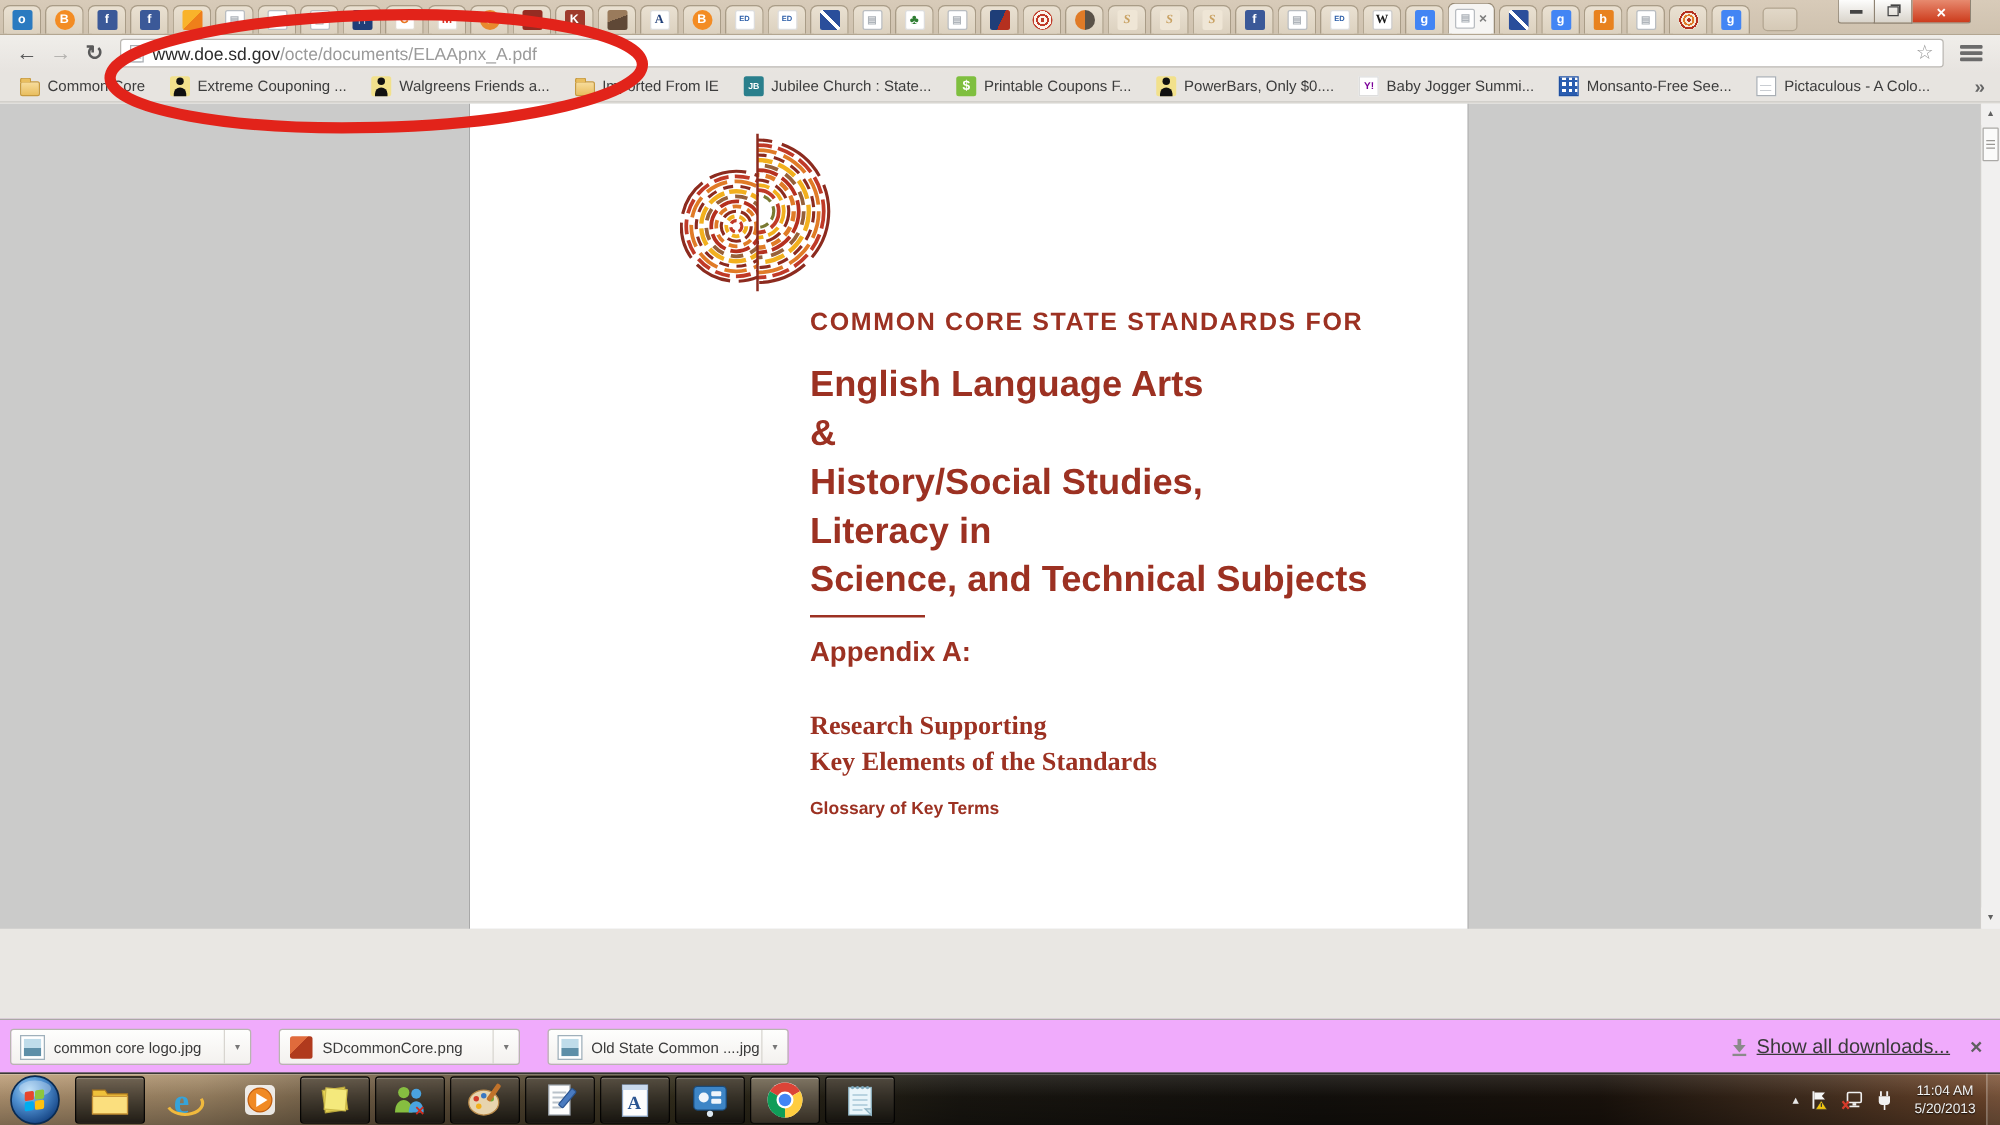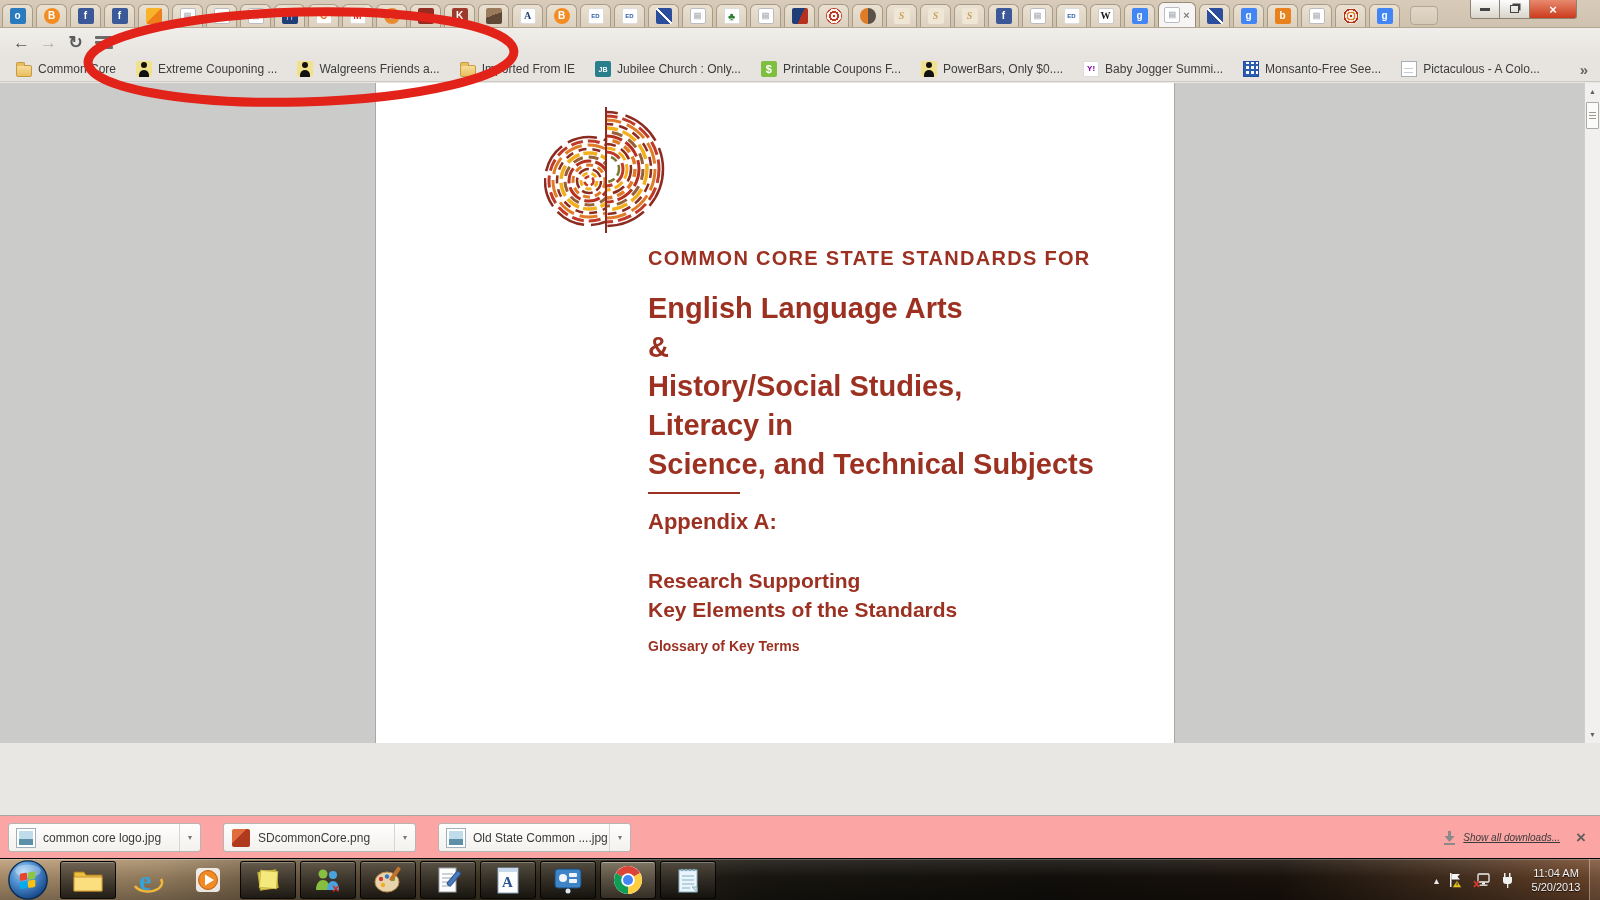--- a/index.html
+++ b/index.html
@@ -106,48 +106,48 @@
   .page { --accent:#9C3122; position:absolute; left:375px; top:0; width:800px; height:100%;
     background:#fff; border-left:1px solid #A8A8A8; border-right:1px solid #A8A8A8; }
   .logo { position:absolute; left:168px; top:10px; }
   .eyebrow { position:absolute; left:272px; top:164px; font-size:20px; font-weight:bold;
     letter-spacing:1.3px; color:var(--accent); }
   .title { position:absolute; left:272px; top:206px; font-size:29px; font-weight:bold;
     line-height:39px; color:var(--accent); }
   .rule { position:absolute; left:272px; top:409px; width:92px; border-top:2px solid var(--accent); }
   .appendix { position:absolute; left:272px; top:426px; font-size:22px; font-weight:bold; color:var(--accent); }
   .sublines { position:absolute; left:272px; top:483px; font-size:21px; font-weight:bold;
-    line-height:29px; color:var(--accent); }
+    line-height:29px; color:var(--accent);font-family:Liberation Serif, serif; }
   .glossary { position:absolute; left:272px; top:555px; font-size:14px; font-weight:bold; color:var(--accent); }
 
   .scrollbar { position:absolute; right:0; top:0; width:16px; height:100%;
     background:#F1F0EF; border-left:1px solid #D0CECB; }
   .sb-btn { position:absolute; left:0; width:100%; height:17px; display:flex; align-items:center;
     justify-content:center; font-size:7px; color:#606060; background:#F1F0EF; }
   .sb-up { top:0; } .sb-down { bottom:0; }
   .sb-thumb { position:absolute; left:1px; top:19px; width:13px; height:27px; background:#FBFBFA;
     border:1px solid #ABA9A6; border-radius:1px; display:flex; flex-direction:column; gap:2px;
     align-items:center; justify-content:center; }
   .sb-thumb i { display:block; width:7px; height:1px; background:#9A9894; }
 
   
-  .dlbar { position:absolute; top:815px; left:0; right:0; height:43px; background:#fca5a5;
+  .dlbar { position:absolute; top:815px; left:0; right:0; height:43px; background:#f0abfc;
     border-top:1px solid #A9A7A4; }
   .dl-items { position:absolute; left:8px; top:7px; display:flex; gap:22px; }
   .dl-item { width:193px; height:29px; background:linear-gradient(#FEFEFD,#F3F1EE);
     border:1px solid #B8B5B0; border-radius:3px; display:flex; align-items:center; }
   .dli { width:18px; height:18px; margin:0 8px; flex:none; }
   .dli-image { border:2px solid #FFF; outline:1px solid #9FB0BB;
     background:linear-gradient(#BFDCEA 0 55%,#5E8FA8 55%); }
   .dli-ppt { background:linear-gradient(135deg,#E06B3C 0 40%,#B03A1D 40%); border-radius:2px; }
   .dl-name { flex:1; font-size:12px; color:#3A3A3A; white-space:nowrap; overflow:hidden; }
   .dl-caret { width:21px; height:100%; border-left:1px solid #D8D5D0; display:flex; align-items:center;
     justify-content:center; font-size:8px; color:#777; }
   .dl-right { position:absolute; right:14px; top:7px; height:29px; display:flex; align-items:center; gap:16px; }
-  .show-all { display:flex; align-items:center; gap:7px; font-size:10px; color:#3A3A3A;font-style:italic; }
+  .show-all { display:flex; align-items:center; gap:7px; font-size:16px; color:#3A3A3A; }
   .show-all .lbl { text-decoration:underline; }
   .dl-close { color:#5F5F5F; font-size:17px; font-weight:bold; line-height:1; }
 
   
   .taskbar { position:absolute; top:858px; left:0; right:0; height:42px;
     background:linear-gradient(90deg,#BFA07A 0%,#A88E6B 10%,#6B5A43 20%,#30342а 0) , #000; }
   .taskbar { background:
      linear-gradient(rgba(255,255,255,0.10),rgba(0,0,0,0.15) 45%,rgba(0,0,0,0.35)),
      linear-gradient(90deg,#BFA07A 0%,#A88E6B 10%,#6F5C44 20%,#38321F 33%,#1B1812 48%,#14110D 66%,#1C140D 80%,#4A3322 91%,#7A4E30 100%);
     border-top:1px solid #060606; box-shadow:inset 0 1px 0 rgba(255,255,255,0.22);
@@ -312,20 +312,26 @@
           <i></i>
         </div>
       <div class="wc wc-close">×</div>
     </div>
   </div>
 
   <div class="toolbar">
     <div class="navbtn">←</div>
     <div class="navbtn disabled">→</div>
     <div class="navbtn">↻</div>
+    <div class="omnibox">
+      <span class="page-ico"></span>
+      <span class="url-host">www.doe.sd.gov</span>
+      <span class="url-path">/octe/documents/ELAApnx_A.pdf</span>
+      <span class="star">☆</span>
+    </div>
     <div class="menu-btn">
         <i></i>
         <i></i>
         <i></i>
       </div>
   </div>
 
   <div class="bookmarks" id="bm-items">
       <div class="bm-item">
         <span class="bmi bmi-folder"></span>
@@ -338,21 +344,21 @@
       <div class="bm-item">
         <span class="bmi bmi-person"></span>
         <span class="bm-label">Walgreens Friends a...</span>
       </div>
       <div class="bm-item">
         <span class="bmi bmi-folder"></span>
         <span class="bm-label">Imported From IE</span>
       </div>
       <div class="bm-item">
         <span class="bmi bmi-jb">JB</span>
-        <span class="bm-label">Jubilee Church : Only...</span>
+        <span class="bm-label">Jubilee Church : State...</span>
       </div>
       <div class="bm-item">
         <span class="bmi bmi-dollar">$</span>
         <span class="bm-label">Printable Coupons F...</span>
       </div>
       <div class="bm-item">
         <span class="bmi bmi-person"></span>
         <span class="bm-label">PowerBars, Only $0....</span>
       </div>
       <div class="bm-item">

